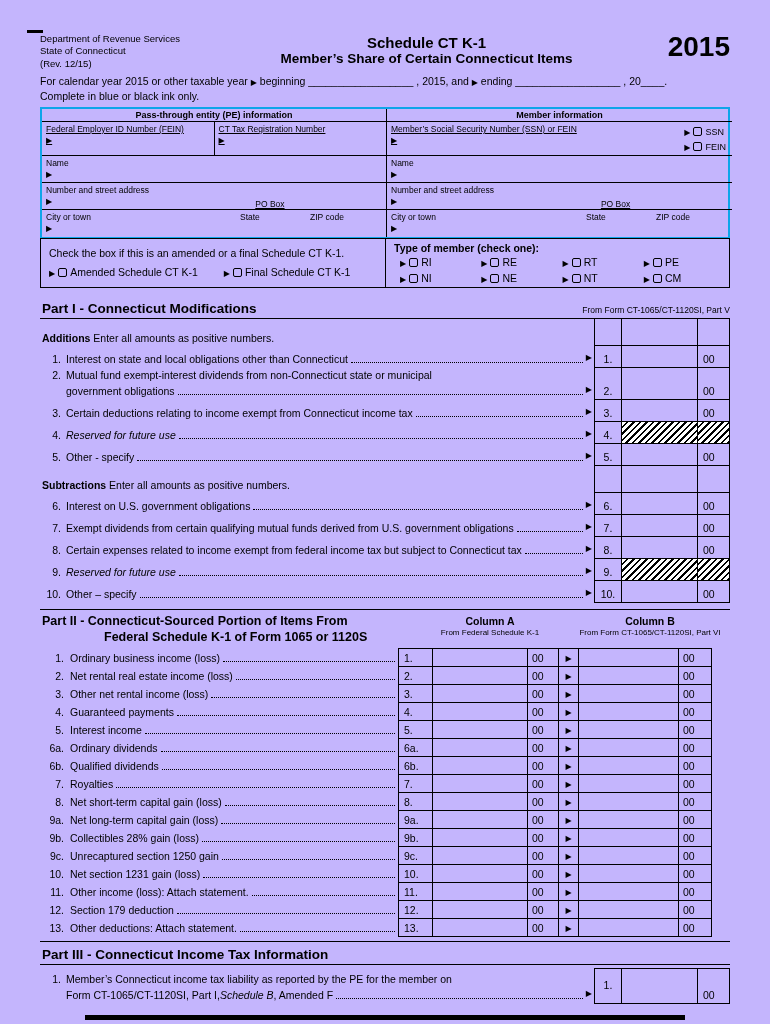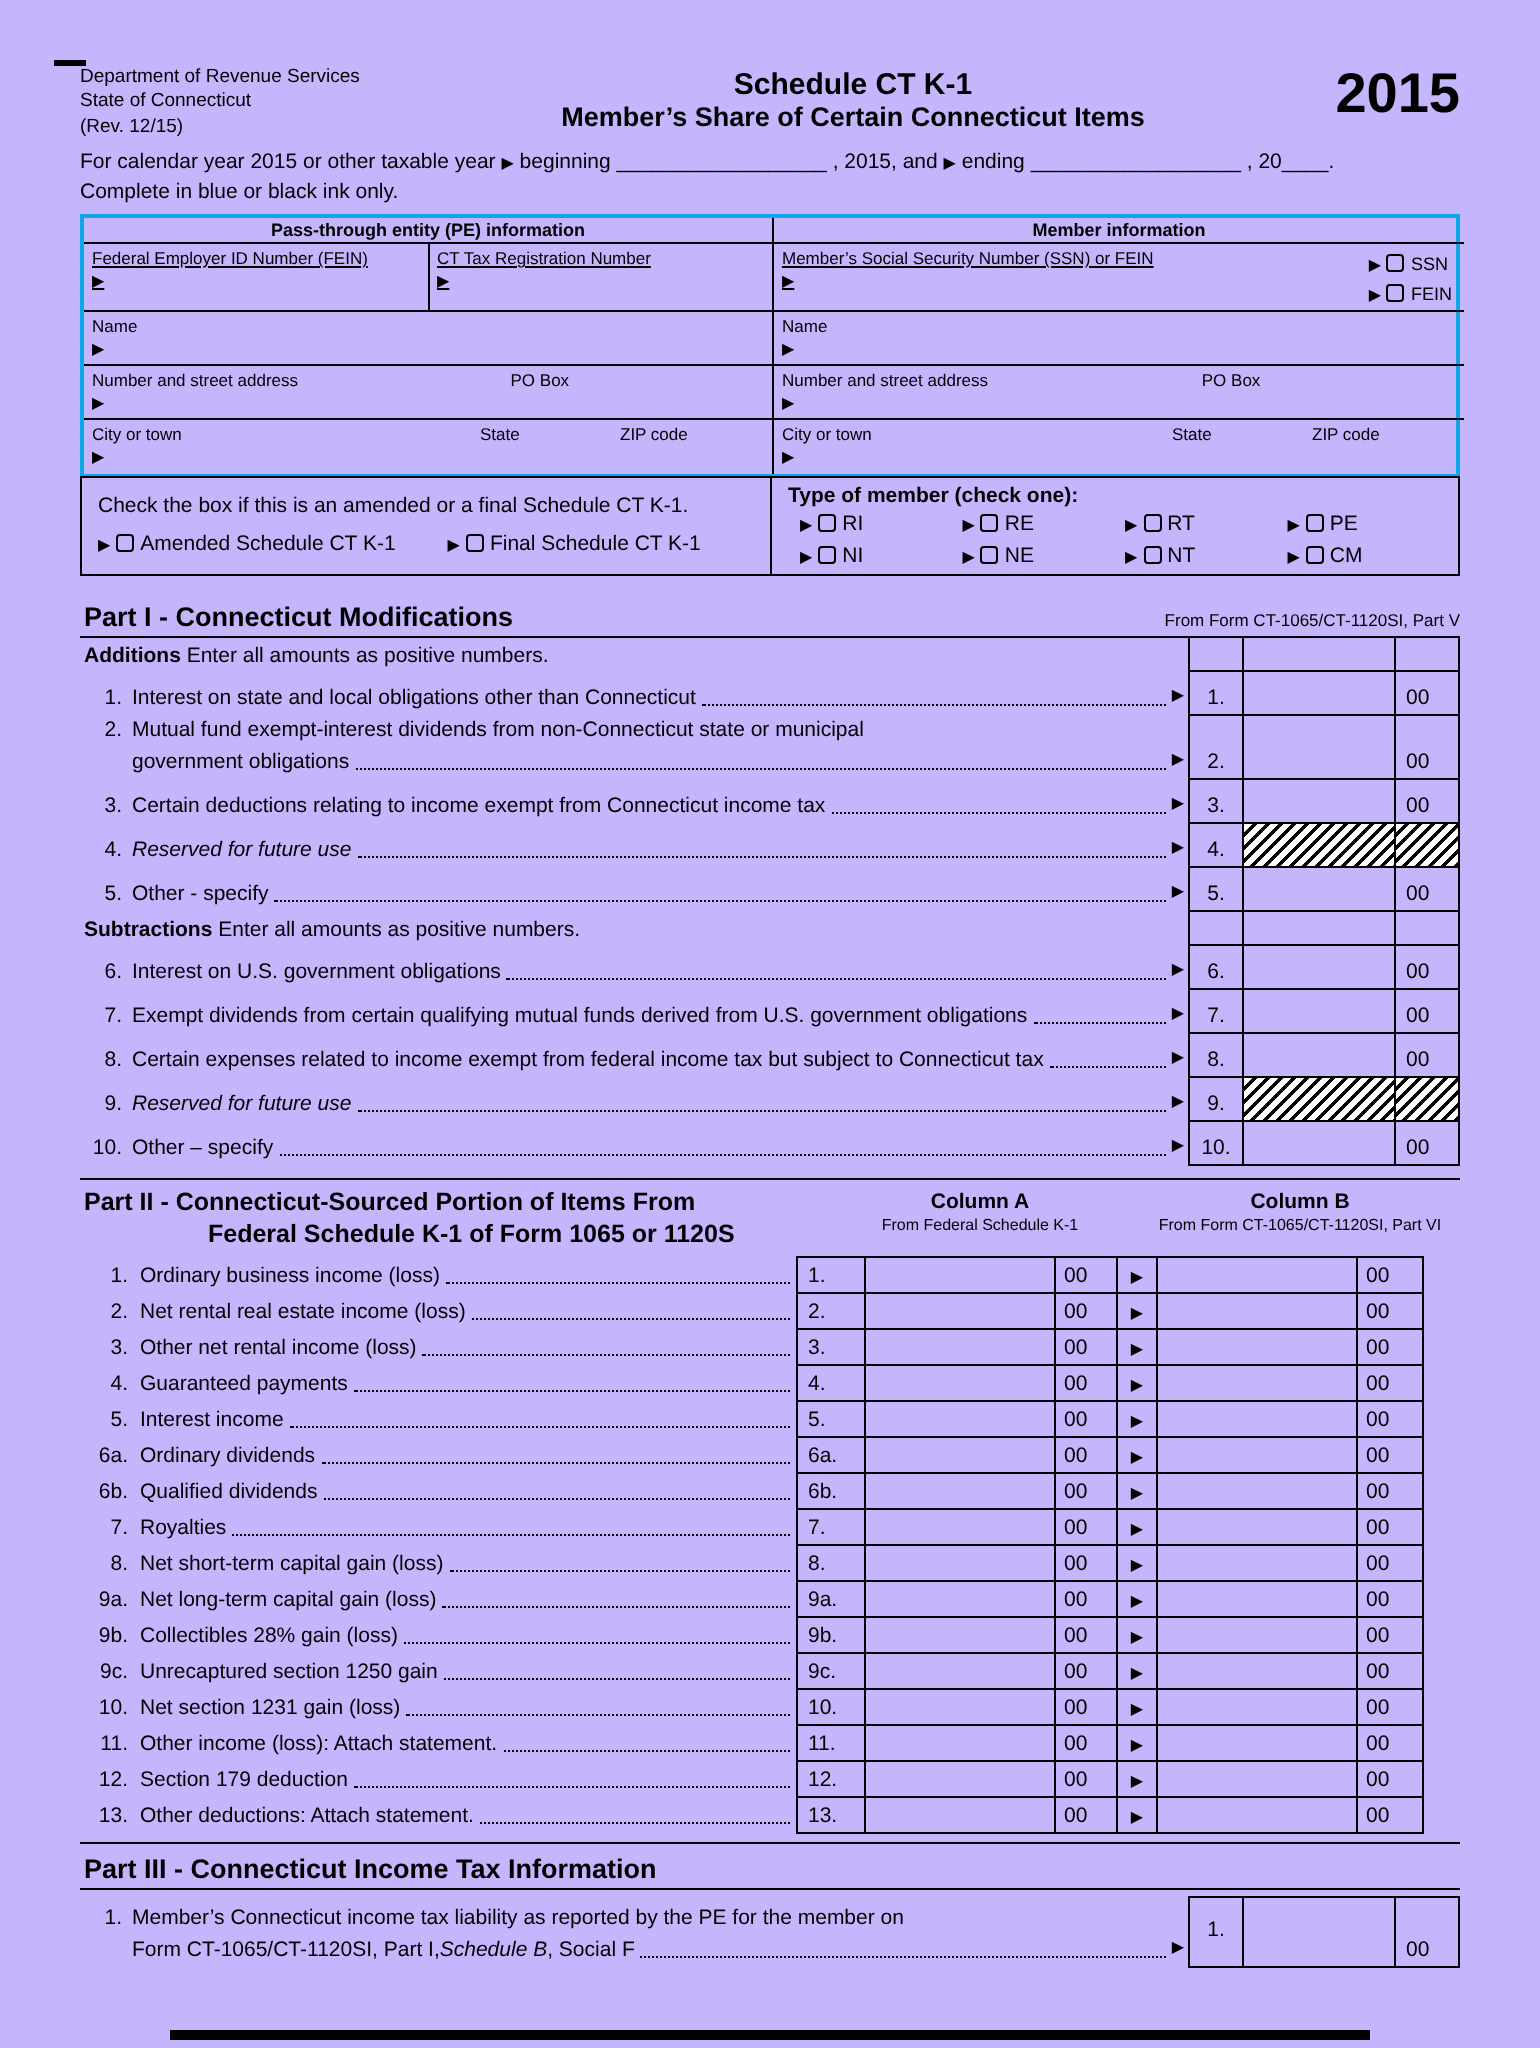--- a/index.html
+++ b/index.html
@@ -33,21 +33,21 @@
   .r-id { height:34px; padding:0; display:flex;text-decoration:underline; }
   .r-id > .idcell { flex:1; padding:2px 4px; }
   .r-id > .idcell.bordered { border-right:1px solid #000; }
   .r-nm { height:27px; }
   .r-ad { height:27px; }
   .r-ct { height:27px; padding:0; display:flex; }
   .cfield { padding:2px 4px; }
   .grow { flex:1; }
   .w-state { width:70px; }
   .w-zip { width:80px; }
-  .pobox { position:absolute; left:62%; top:2px; font-size:8.5px; }
+  .pobox { position:absolute; left:62%; top:16px; font-size:8.5px;text-decoration:underline; }
   .ssnchecks { position:absolute; right:6px; top:3px; font-size:9px; line-height:14px; }
 
   
   .cb { display:inline-block; width:9px; height:9px; border:1.3px solid #000; border-radius:2px; vertical-align:-1px; margin:0 3px 0 3px; }
   .arr-s { font-size:8px; }
 
   
   .checksrow { display:grid; grid-template-columns:345px 345px; border:1px solid #000; margin-top:-1px; }
   .amendbox { border-right:1px solid #000; padding:8px 6px 4px 8px; font-size:10.5px; }
   .amendopts { display:flex; gap:26px; margin-top:7px; }
@@ -59,21 +59,21 @@
   .parthdr { display:flex; justify-content:space-between; align-items:flex-end; border-bottom:1px solid #000; padding:5px 0 2px 2px; }
   .parthdr.topline { border-top:1px solid #000; }
   .ptitle { font-size:13.5px; font-weight:bold; }
   .psource { font-size:8.5px; padding-bottom:1px; }
   .part1 { margin-top:8px; }
   .part2 { margin-top:6px; }
   .part3 { margin-top:4px; }
 
   
   .p1band { display:flex; min-height:17px; font-size:10.5px; }
-  .bandtext { flex:1; padding:3px 0 2px 2px; }
+  .bandtext { flex:1; padding:3px 0 2px 2px;margin-top:10px; }
   .p1row { display:flex; min-height:22px; font-size:10.5px; }
   .rleft { flex:1; display:flex; flex-direction:column; justify-content:flex-end; padding-bottom:2px; }
   .rline { display:flex; align-items:flex-end; line-height:14.5px; }
   .rnum { width:26px; text-align:right; padding-right:5px; flex:none; }
   .cont { padding-left:26px; }
   .it { font-style:italic; }
   .dots { flex:1; border-bottom:1.2px dotted #000; margin:0 3px 3px 3px; min-width:5px; }
   .arr { flex:none; font-size:8px; padding:0 2px 1px 0; }
   .cell { border-left:1px solid #000; display:flex; align-items:flex-end; }
   .cnum { width:27px; justify-content:center; padding-bottom:2px; font-size:10.5px; }
@@ -625,21 +625,21 @@
       </div>
       <div class="p3row">
         <div class="rleft">
           <div class="rline">
             <span class="rnum">1.</span>
             <span>Member’s Connecticut income tax liability as reported by the PE for the member on</span>
           </div>
           <div class="rline cont">
             <span>Form CT-1065/CT-1120SI, Part I, </span>
               <span class="it">Schedule B</span>
-              <span>, Social F</span>
+              <span>, Amended F</span>
             <span class="dots"></span>
             <span class="arr">▶</span>
           </div>
         </div>
         <div class="cell cnum">1.</div>
         <div class="cell camt"></div>
         <div class="cell ccents">00</div>
       </div>
     </div>
 

